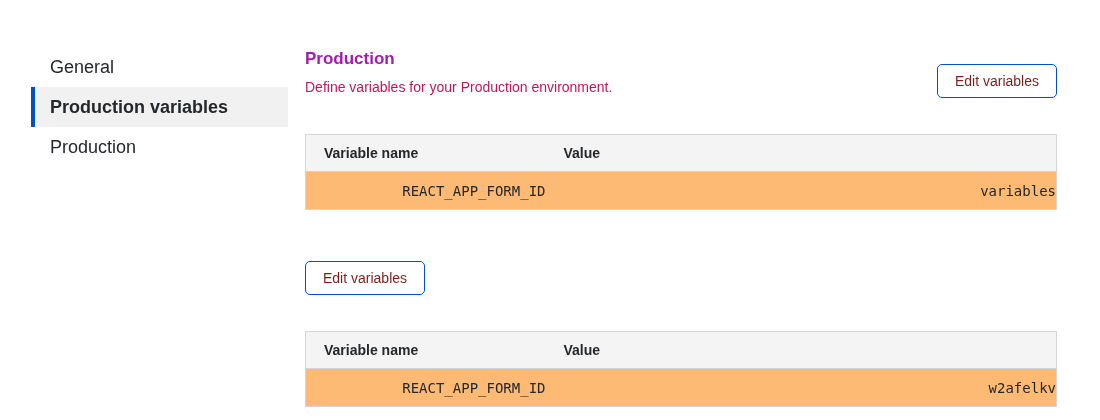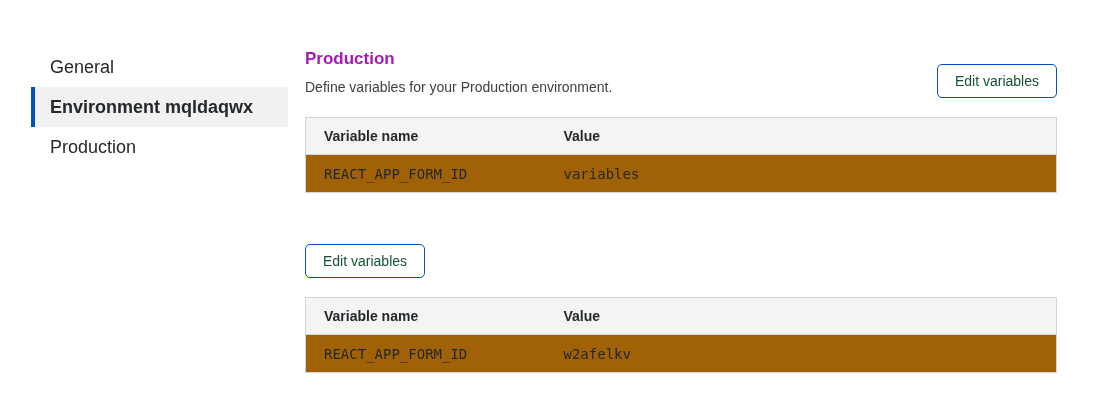--- a/index.html
+++ b/index.html
@@ -56,75 +56,76 @@
   .section-title {
     margin: 0;
     font-size: 17px;
     font-weight: 700;
     color: #a21caf;
     line-height: 1;
   }
   .section-desc {
     margin: 12px 0 0 0;
     font-size: 14px;
-    color: #404040;
+    color: #be185d;
     line-height: 17px;
   }
   .edit-btn {
     flex: none;
     margin-top: 14px;
     height: 34px;
     padding: 0 17px;
     background: #ffffff;
     border: 1px solid #0051c3;
     border-radius: 5px;
-    color: #14532d;
+    color: #7f1d1d;
     font-size: 14px;
     font-family: "Liberation Sans", sans-serif;
     cursor: pointer;
   }
 
   
   .vars-table {
-    margin-top: 19px;
+    margin-top: 36px;
     width: 100%;
     border: 1px solid #d5d5d8;
     border-collapse: collapse;
     table-layout: fixed;
   }
   .vars-table th {
     height: 37px;
     background: #f4f4f5;
     border-bottom: 1px solid #d5d5d8;
     text-align: left;
     vertical-align: middle;
     padding: 0 0 0 18px;
     font-size: 14px;
     font-weight: 700;
     color: #24282b;
   }
   .vars-table td {
     height: 38px;
-    background: #a16207;
+    background: #fdba74;
     vertical-align: middle;
     padding: 0 0 0 18px;
     font-family: "DejaVu Sans Mono", monospace;
     font-size: 14px;
     color: #24282b;
+    text-align: right;
   }
   .col-name { width: 240px; }
 </style>
 </head>
 <body>
 
 <div class="page">
 
   <nav class="sidebar">
     <div class="nav-item">General</div>
-    <div class="nav-item selected">Environment mqldaqwx</div>
+    <div class="nav-item selected">Production variables</div>
     <div class="nav-item">Production</div>
   </nav>
 
   <main class="content">
 
     <section class="section">
       <div class="section-header">
         <div>
           <h2 class="section-title">Production</h2>
           <p class="section-desc">Define variables for your Production environment.</p>

